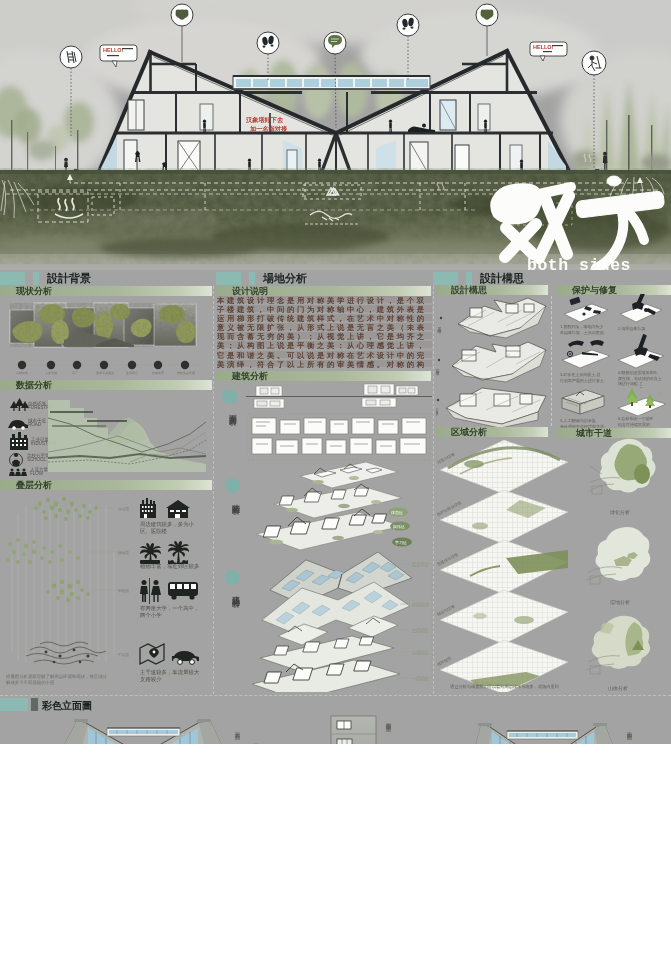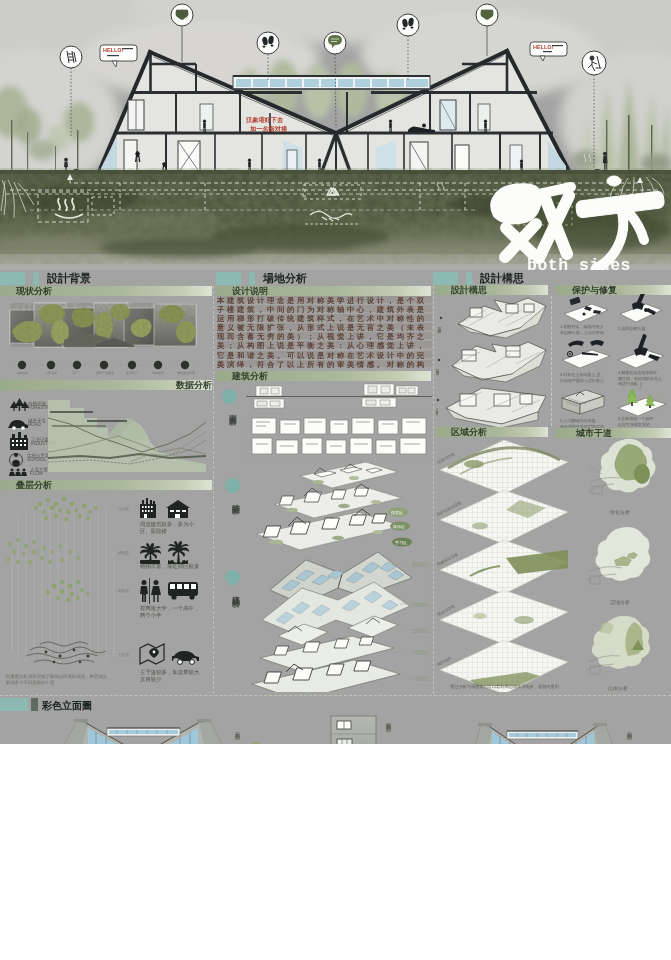--- a/index.html
+++ b/index.html
@@ -523,21 +523,21 @@
 <text x="16" y="16">古树街巷</text>
         <text x="45" y="16">人文活动</text>
         <text x="72" y="16">工厂</text>
 <text x="96" y="16">遗留工业痕迹</text>
         <text x="126" y="16">生活场景</text>
         <text x="152" y="16">街巷肌理</text>
 <text x="177" y="16">自然生态环境</text>
 </g>
 </svg>
 
-<div class="gbar" style="left:0px;top:380px;width:212px;text-align:right;">数据分析</div>
+<div class="gbar" style="left:0px;top:380px;width:212px;">数据分析</div>
 
 <svg class="abs" style="left:0px;top:392px" width="213" height="84" viewBox="0 0 213 84">
 
 <g fill="#1f2420">
 <path d="M10 16 l4 -7 4 7 z"></path>
         <path d="M15 14 l4.5 -8 4.5 8 z"></path>
         <path d="M21 16 l4 -7 4 7 z"></path>
 <rect x="13.4" y="16" width="1.2" height="3"></rect>
         <rect x="18.7" y="14" width="1.4" height="5"></rect>
         <rect x="24.4" y="16" width="1.2" height="3"></rect>

